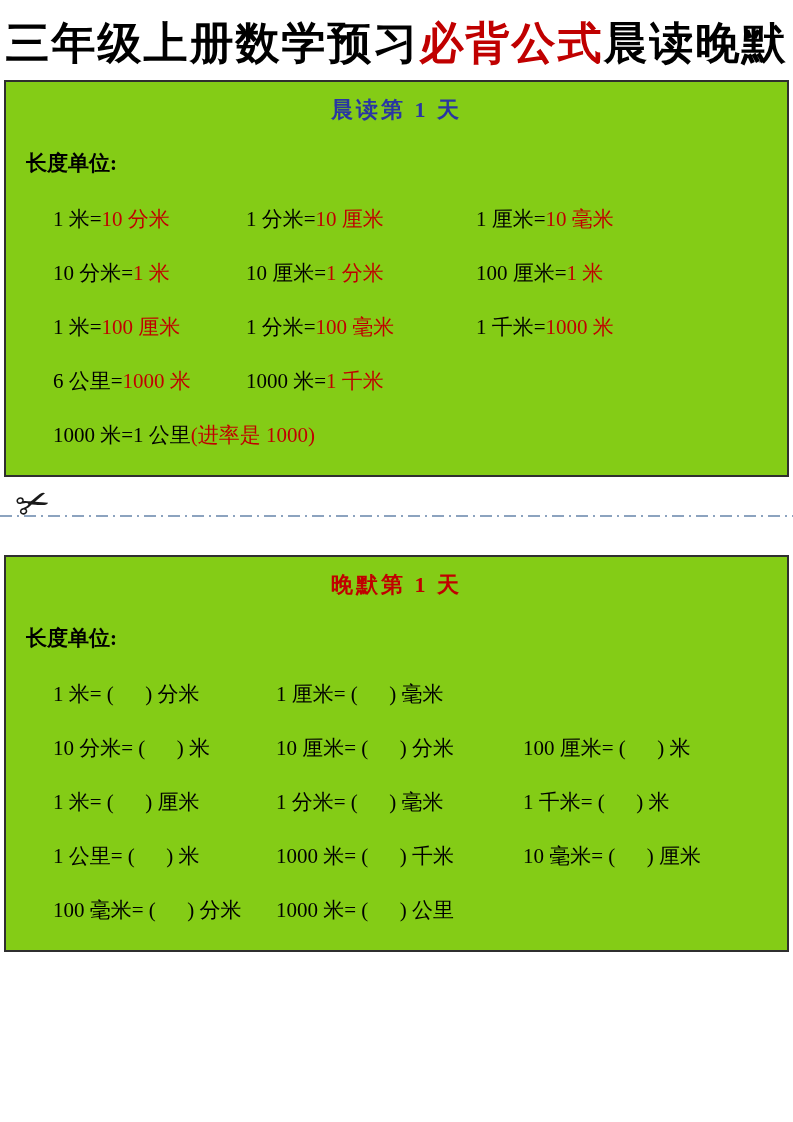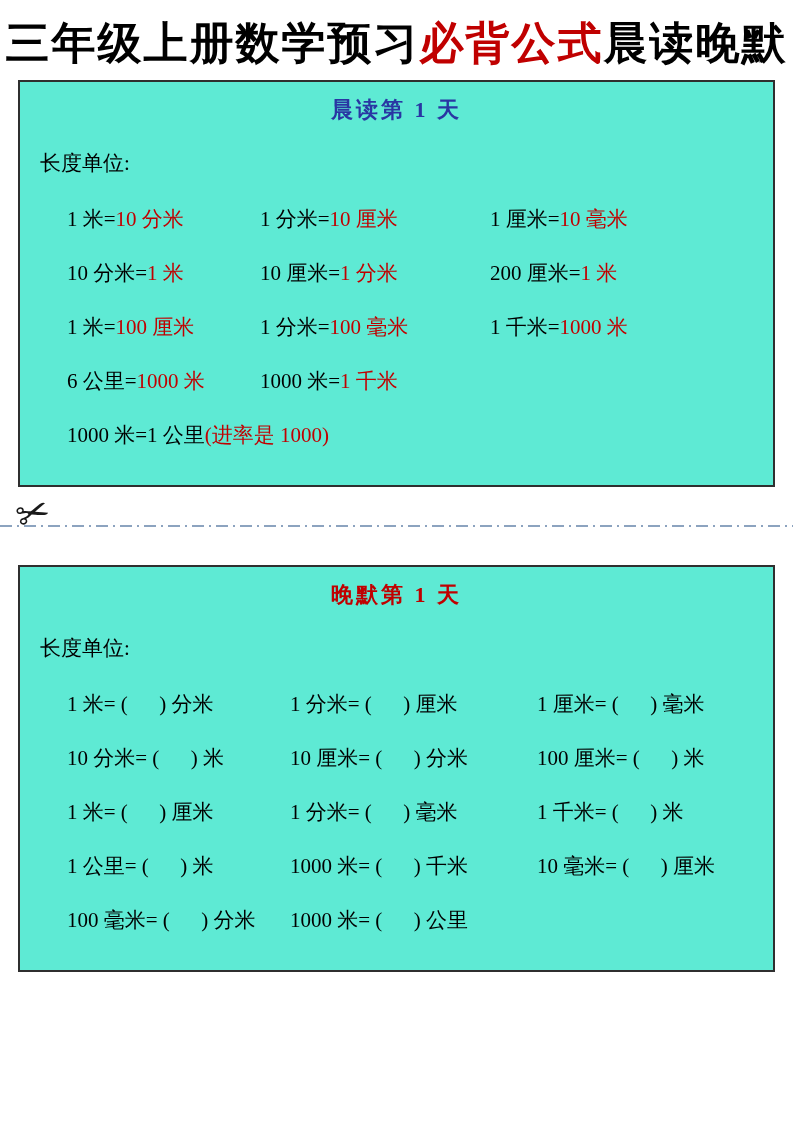--- a/index.html
+++ b/index.html
@@ -17,39 +17,39 @@
     text-align: center;
     margin-top: 19px;
     font-size: 44px;
     font-weight: bold;
     letter-spacing: 2px;
     line-height: 1.15;
     white-space: nowrap;
   }
   .page-title .t-red { color: #c00000; }
   .panel {
-    margin: 0 18px;
+    margin: 0 4px;
     border: 2px solid #2f2f2f;
-    background: #5eead4;
-    padding: 14px 0 38px 0;
+    background: #84cc16;
+    padding: 14px 0 28px 0;
   }
   .panel-morning { margin-top: 10px; }
   .panel-header {
     text-align: center;
     font-size: 22px;
     font-weight: bold;
     letter-spacing: 3px;
     line-height: 28px;
   }
   .panel-header.blue { color: #2936a3; }
   .panel-header.red { color: #c00000; }
   .section-label {
     margin: 25px 0 0 20px;
     font-size: 21px;
-    font-weight: normal;
+    font-weight: bold;
   }
   .row {
     display: grid;
     margin-top: 30px;
     padding-left: 47px;
     padding-right: 10px;
     font-size: 21px;
     line-height: 24px;
     white-space: pre;
   }
@@ -94,35 +94,35 @@
 
 <h1 class="page-title">
   <span>三年级上册数学预习</span><span class="t-red">必背公式</span><span>晨读晚默</span>
 </h1>
 
 <section class="panel panel-morning">
   <div class="panel-header blue">晨读第 1 天</div>
   <div class="section-label">长度单位:</div>
   <div id="morning-rows">
       <div class="row"><div class="cell"><span class="black">1 米=</span><span class="red">10 分米</span></div><div class="cell"><span class="black">1 分米=</span><span class="red">10 厘米</span></div><div class="cell"><span class="black">1 厘米=</span><span class="red">10 毫米</span></div></div>
-      <div class="row"><div class="cell"><span class="black">10 分米=</span><span class="red">1 米</span></div><div class="cell"><span class="black">10 厘米=</span><span class="red">1 分米</span></div><div class="cell"><span class="black">200 厘米=</span><span class="red">1 米</span></div></div>
+      <div class="row"><div class="cell"><span class="black">10 分米=</span><span class="red">1 米</span></div><div class="cell"><span class="black">10 厘米=</span><span class="red">1 分米</span></div><div class="cell"><span class="black">100 厘米=</span><span class="red">1 米</span></div></div>
       <div class="row"><div class="cell"><span class="black">1 米=</span><span class="red">100 厘米</span></div><div class="cell"><span class="black">1 分米=</span><span class="red">100 毫米</span></div><div class="cell"><span class="black">1 千米=</span><span class="red">1000 米</span></div></div>
       <div class="row"><div class="cell"><span class="black">6 公里=</span><span class="red">1000 米</span></div><div class="cell"><span class="black">1000 米=</span><span class="red">1 千米</span></div></div>
       <div class="row row-2m"><div class="cell"><span class="black">1000 米=1 公里</span><span class="red">(进率是 1000)</span></div></div>
     </div>
 </section>
 
 <div class="cut-row">
   <div class="cut-line"></div>
   <span class="scissors">✂</span>
 </div>
 
 <section class="panel panel-evening">
   <div class="panel-header red">晚默第 1 天</div>
   <div class="section-label">长度单位:</div>
   <div id="evening-rows">
-      <div class="row"><div class="cell">1 米= (      ) 分米</div><div class="cell">1 分米= (      ) 厘米</div><div class="cell">1 厘米= (      ) 毫米</div></div>
+      <div class="row"><div class="cell">1 米= (      ) 分米</div><div class="cell">1 厘米= (      ) 毫米</div></div>
       <div class="row"><div class="cell">10 分米= (      ) 米</div><div class="cell">10 厘米= (      ) 分米</div><div class="cell">100 厘米= (      ) 米</div></div>
       <div class="row"><div class="cell">1 米= (      ) 厘米</div><div class="cell">1 分米= (      ) 毫米</div><div class="cell">1 千米= (      ) 米</div></div>
       <div class="row"><div class="cell">1 公里= (      ) 米</div><div class="cell">1000 米= (      ) 千米</div><div class="cell">10 毫米= (      ) 厘米</div></div>
       <div class="row row-2e"><div class="cell">100 毫米= (      ) 分米</div><div class="cell">1000 米= (      ) 公里</div></div>
     </div>
 </section>
 
 </body></html>

